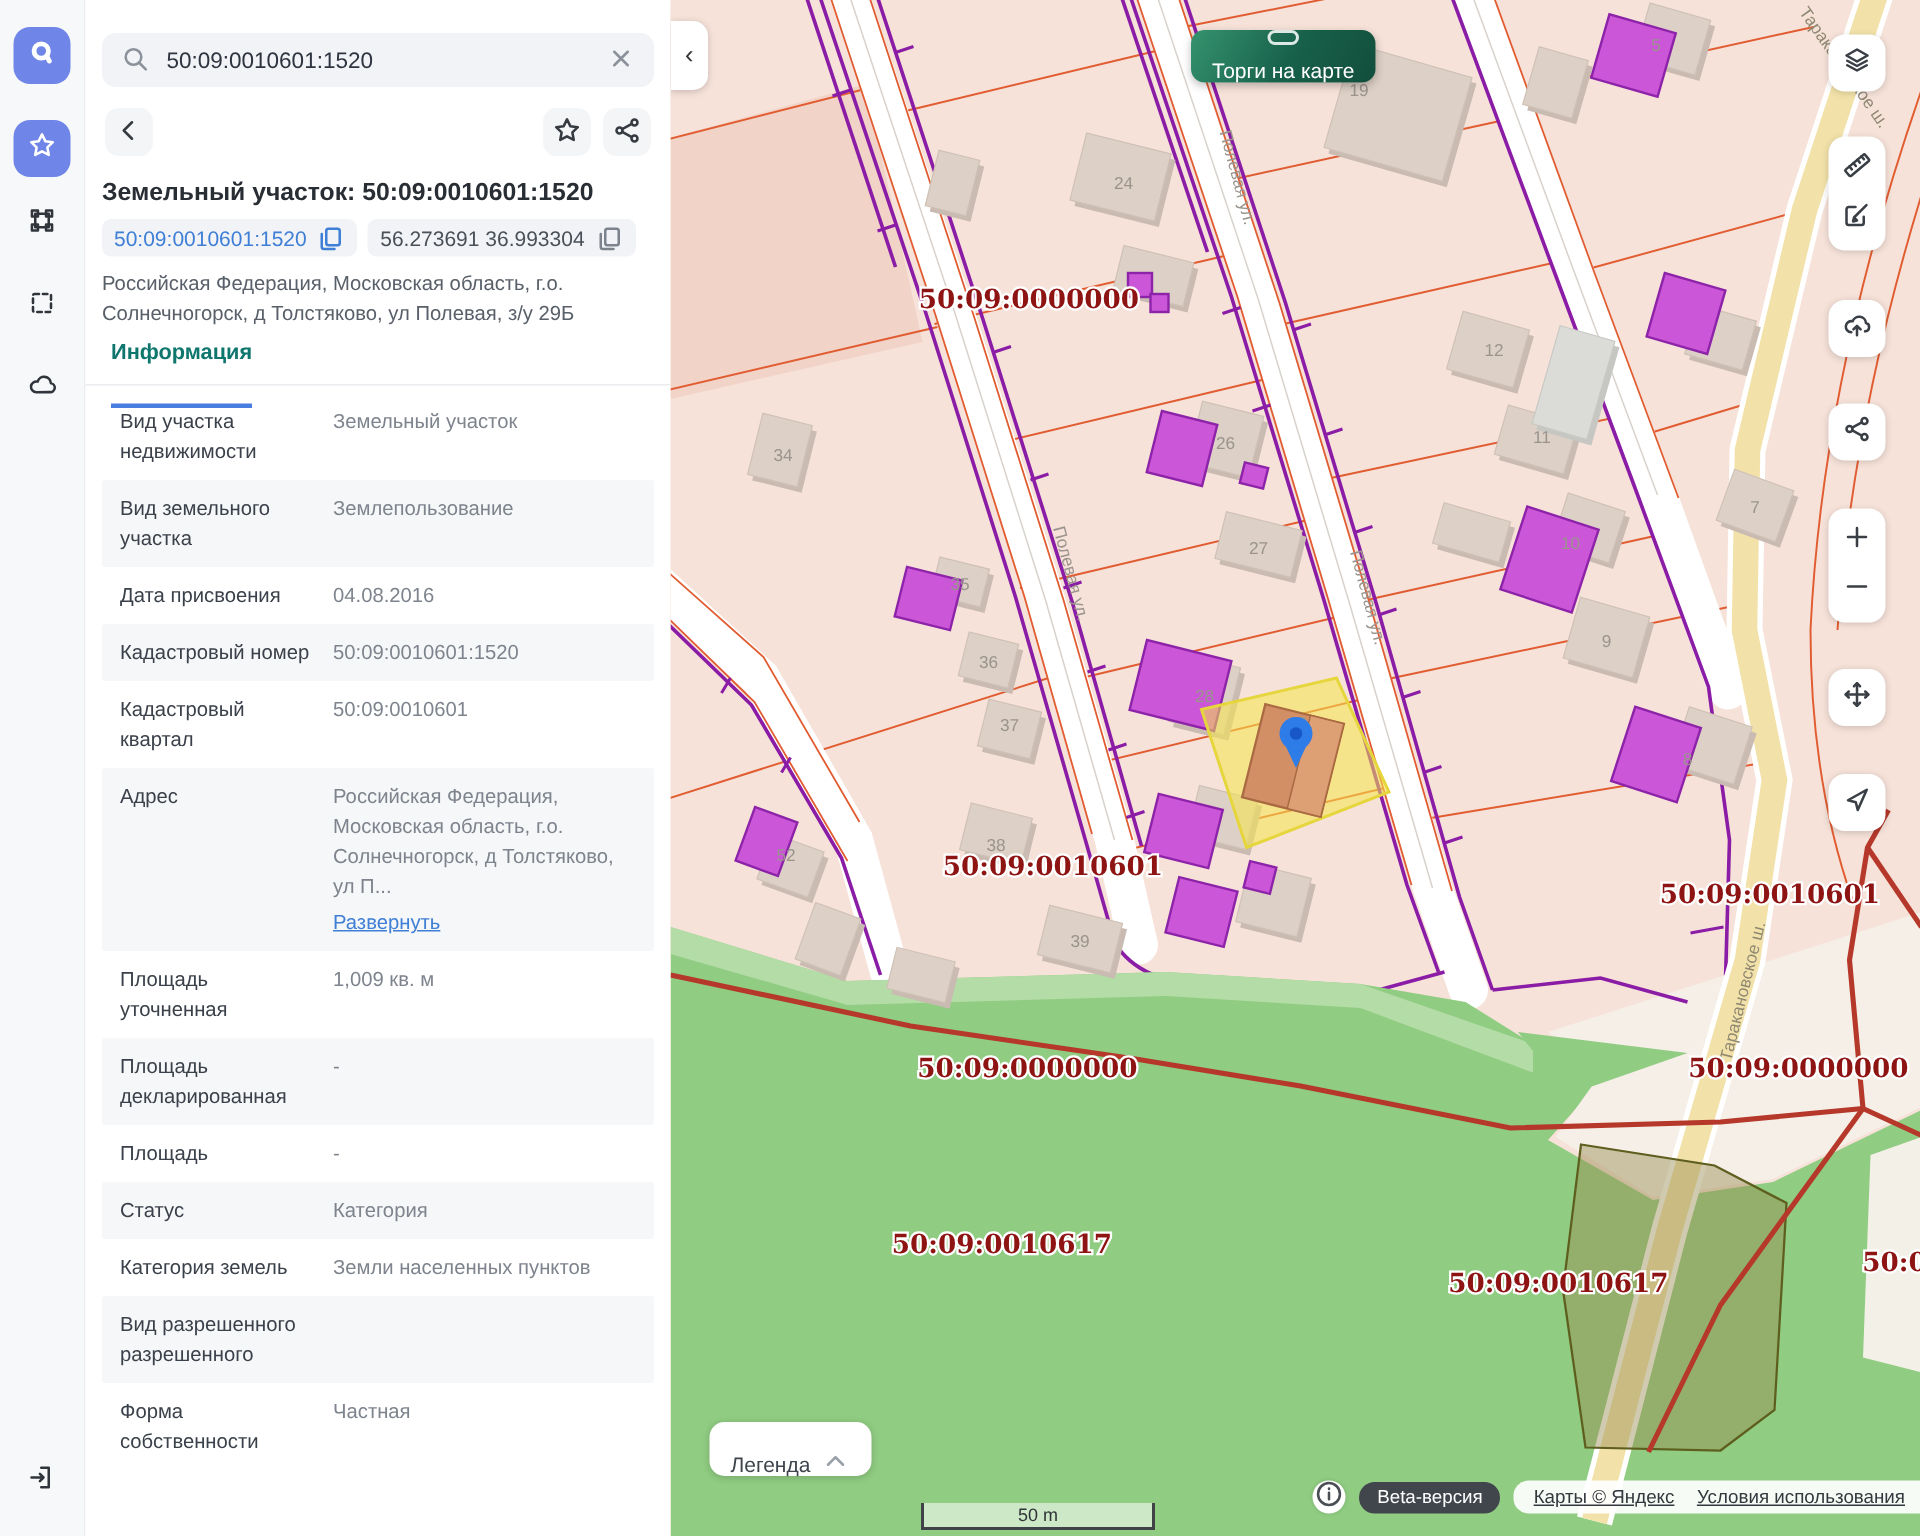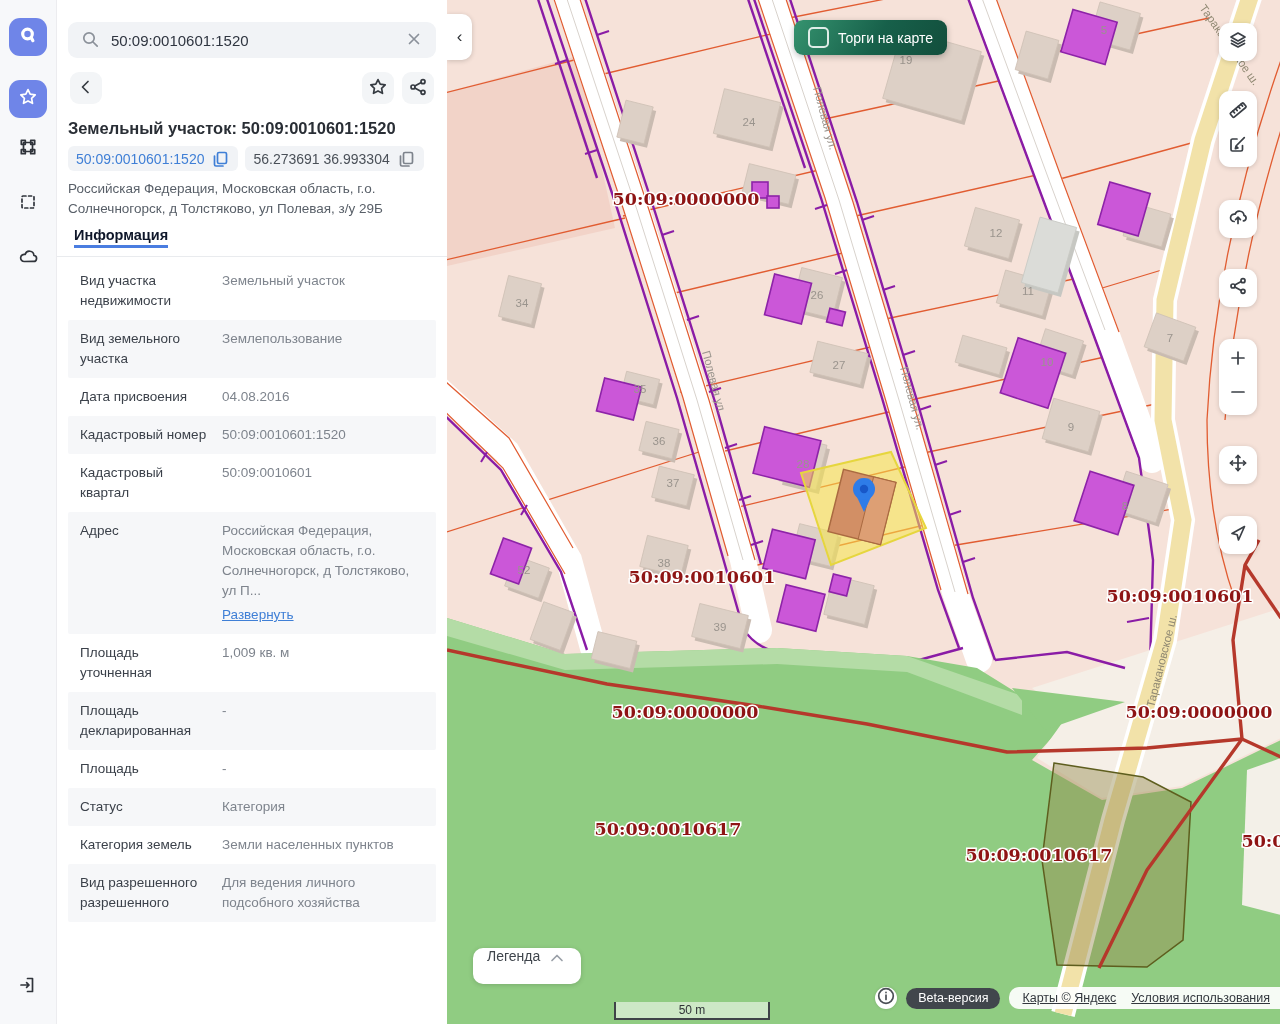--- a/index.html
+++ b/index.html
@@ -22,44 +22,44 @@
        align-items:center;justify-content:center;color:#363b42;cursor:pointer;}
   .title{position:absolute;left:11px;top:119px;font-size:16.5px;font-weight:bold;color:#292e35;}
   .chips{position:absolute;left:11px;top:146px;display:flex;gap:7px;}
   .chip{height:25px;border-radius:6px;background:#f1f3f6;display:flex;align-items:center;gap:6px;
        padding:0 8px;font-size:14px;color:#4a5058;}
   .chip .cpy{color:#7d838c;display:flex;cursor:pointer;}
   .chip.blue{color:#3f7fd6;}
   .chip.blue .cpy{color:#3f7fd6;}
   .addr{position:absolute;left:11px;top:179px;width:344px;font-size:13.5px;line-height:20px;color:#596069;}
   .tabrow{position:absolute;left:0;top:224px;width:100%;border-bottom:1px solid #e9ebee;height:32px;}
-  .tab{position:absolute;left:17px;top:3px;font-weight:bold;font-size:14.5px;color:#0f172a;
-       padding-bottom:2px;border-bottom:3px solid #4a7de0;cursor:pointer;}
+  .tab{position:absolute;left:17px;top:3px;font-weight:bold;font-size:14.5px;color:#0f766e;
+       padding-bottom:26px;border-bottom:3px solid #4a7de0;cursor:pointer;}
   .rows{position:absolute;left:11px;top:262px;width:368px;}
   .irow{display:flex;gap:14px;padding:9px 12px;border-radius:2px;}
   .irow.alt{background:#f6f7f9;}
   .irow .lab{width:128px;flex:0 0 128px;font-size:13.5px;line-height:20px;color:#3b414a;}
   .irow .val{flex:1;font-size:13.5px;line-height:20px;color:#7e848d;}
   .irow .val a{color:#3f7fd6;text-decoration:underline;display:inline-block;margin-top:4px;cursor:pointer;}
   
   .map{position:relative;flex:1;overflow:hidden;background:#f6e2d9;}
   .map svg.base{position:absolute;left:0;top:0;}
   .collapse{position:absolute;left:0;top:14px;width:25px;height:46px;background:#fff;
        border-radius:0 10px 10px 0;box-shadow:0 1px 5px rgba(0,0,0,.18);display:flex;align-items:center;
        justify-content:center;color:#2f3337;font-size:17px;cursor:pointer;}
   .torgi{position:absolute;left:347px;top:20px;height:35px;border-radius:9px;display:flex;align-items:center;
        gap:9px;padding:0 14px;background:linear-gradient(120deg,#35936f 0%,#17604a 55%,#124e3c 100%);
-       box-shadow:0 2px 6px rgba(0,0,0,.25);cursor:pointer;}
+       box-shadow:0 2px 6px rgba(0,0,0,.25);cursor:pointer;flex-direction:column;}
   .torgi .cb{width:17px;height:17px;border:2px solid rgba(255,255,255,.85);border-radius:5px;}
   .torgi span{color:#fff;font-size:14px;}
   .ctl{position:absolute;left:772px;width:38px;background:#fff;border-radius:11px;
        box-shadow:0 1px 5px rgba(0,0,0,.16);display:flex;flex-direction:column;align-items:center;
        justify-content:space-evenly;color:#3a3f46;cursor:pointer;}
   .legend{position:absolute;left:26px;top:948px;height:36px;background:#fff;border-radius:10px;
-       box-shadow:0 1px 5px rgba(0,0,0,.16);display:flex;align-items:flex-start;gap:7px;padding:0 14px;
+       box-shadow:0 1px 5px rgba(0,0,0,.16);display:flex;align-items:flex-end;gap:7px;padding:0 14px;
        font-size:14px;color:#3f454c;cursor:pointer;}
   .legend .chv{color:#9aa0a8;display:flex;}
   .scalebar{position:absolute;left:167px;top:1002px;width:152px;height:16px;
        background:rgba(255,255,255,.55);border-left:2px solid #3f4348;border-right:2px solid #3f4348;
        border-bottom:2px solid #3f4348;font-size:12px;color:#2f3337;text-align:center;line-height:16px;}
   .attrib{position:absolute;right:0;bottom:15px;height:22px;display:flex;align-items:center;gap:9px;}
   .info-ic{width:22px;height:22px;border-radius:50%;background:#fff;color:#4a4f55;display:flex;
        align-items:center;justify-content:center;box-shadow:0 0 3px rgba(0,0,0,.15);cursor:pointer;}
   .beta{background:#41464c;color:#fff;border-radius:11px;padding:0 12px;font-size:12.5px;
        height:21px;line-height:21px;}
@@ -210,21 +210,24 @@
         <div class="irow alt">
           <div class="lab">Статус</div>
           <div class="val">Категория</div>
         </div>
         <div class="irow">
           <div class="lab">Категория земель</div>
           <div class="val">Земли населенных пунктов</div>
         </div>
         <div class="irow alt">
           <div class="lab">Вид разрешенного разрешенного</div>
-          <div class="val">Для ведения личного подсобного хозяйства</div>
+        </div>
+        <div class="irow">
+          <div class="lab">Форма собственности</div>
+          <div class="val">Частная</div>
         </div>
       </div>
   </div>
 
   <div class="map">
     <svg class="base" width="834" height="1024" viewBox="0 0 834 1024">
 
       <rect x="0" y="0" width="834" height="1024" fill="#f6e2d9"></rect>
       <polygon points="0,92 130,56 168,228 0,266" fill="#f2d3c8"></polygon>
 

